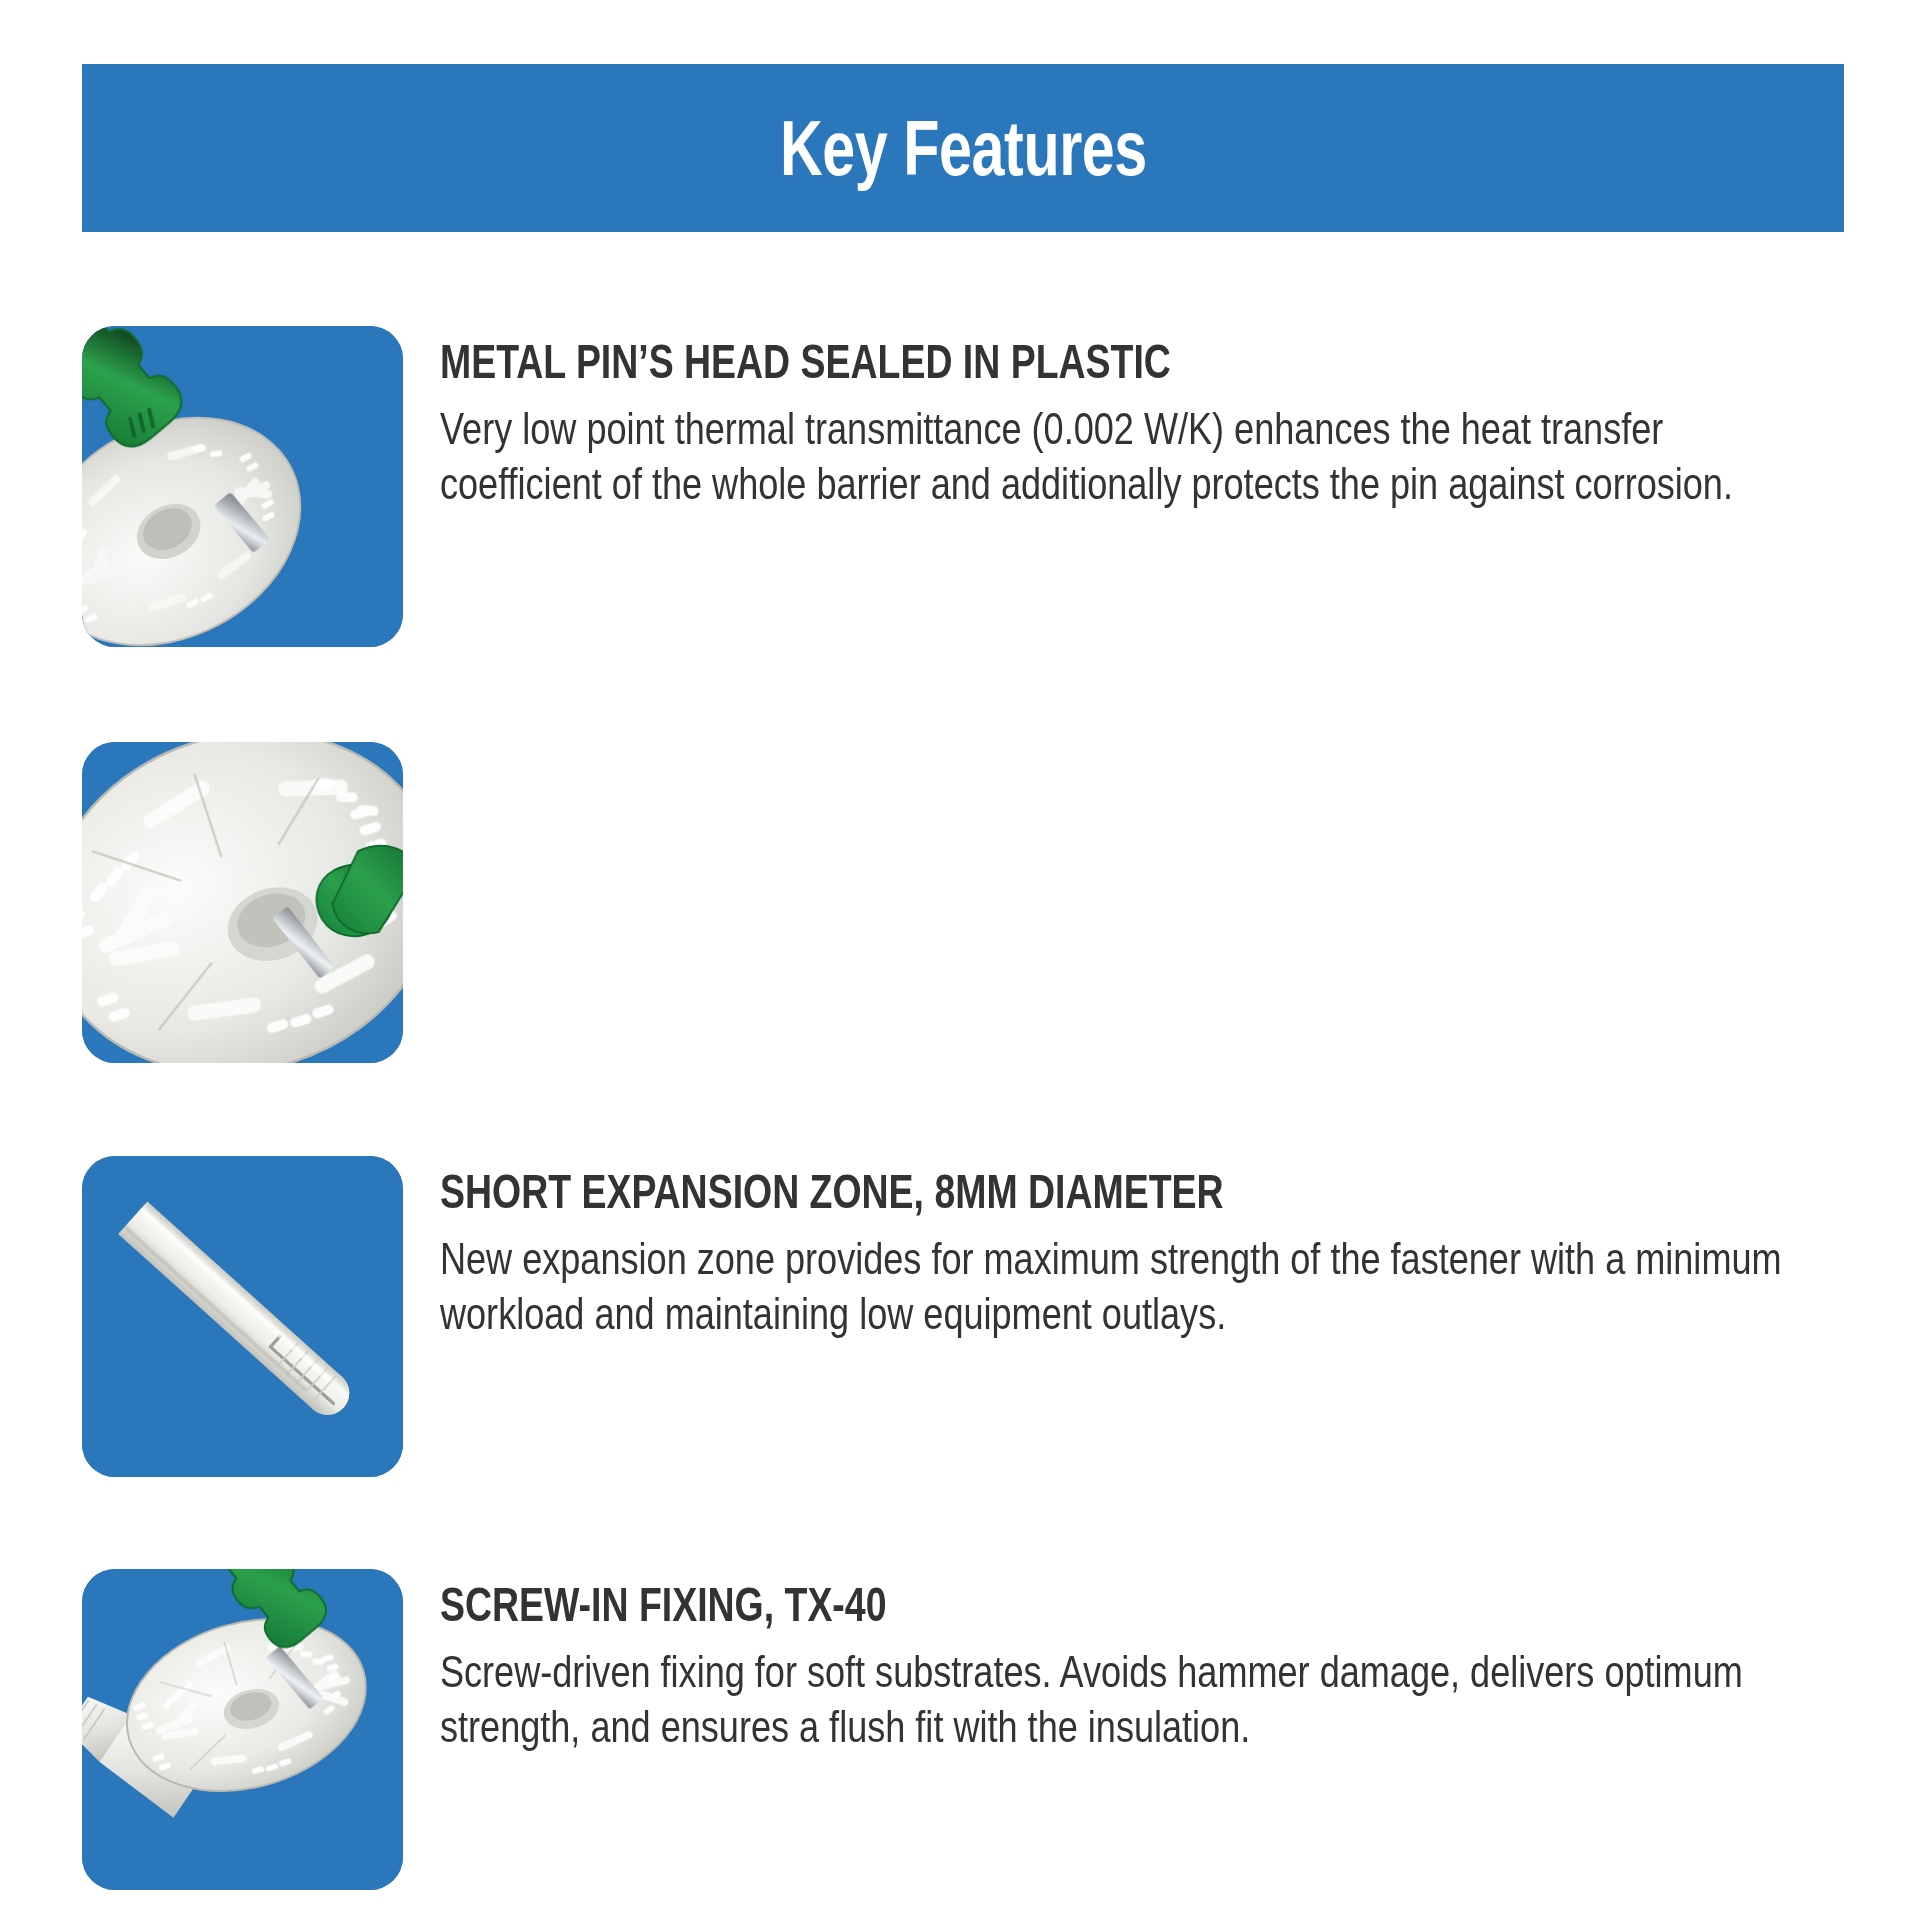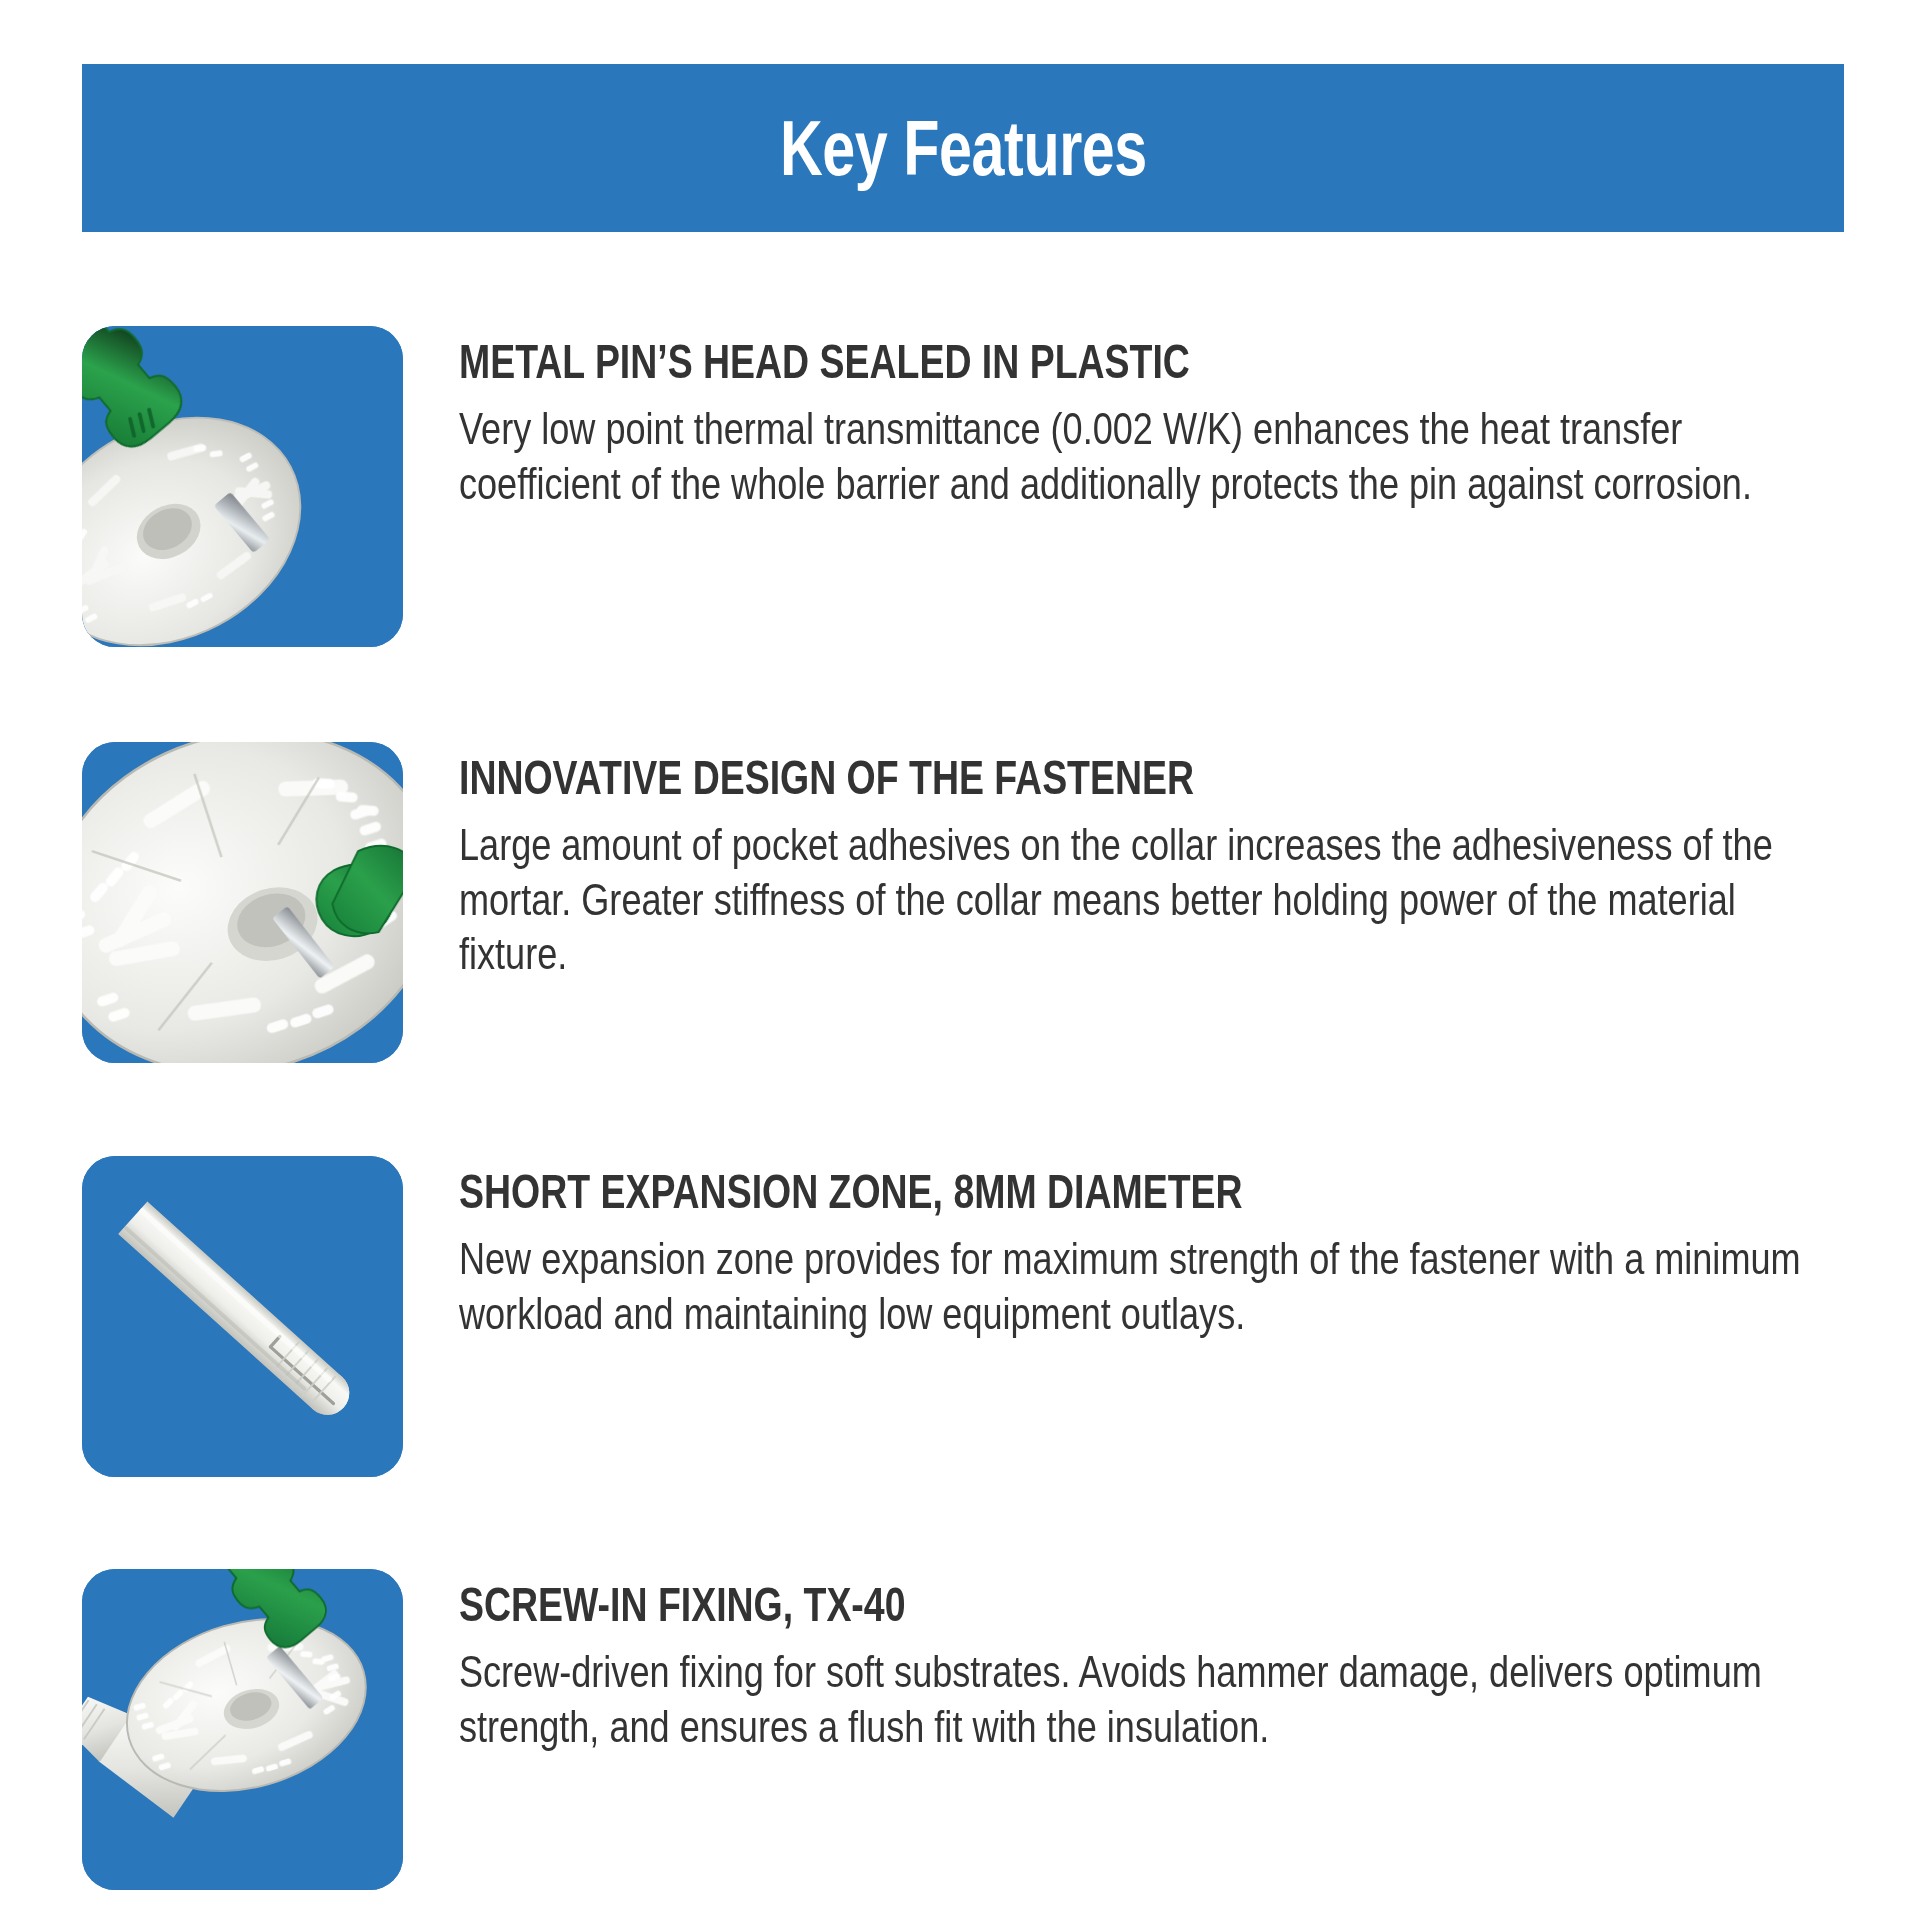--- a/index.html
+++ b/index.html
@@ -74,21 +74,21 @@
     height: 321px;
     border-radius: 33px;
     background: #2b77bc;
     overflow: hidden;
   }
   .icon-art { position: absolute; inset: 0; }
 
   
   .feature-text {
     position: absolute;
-    left: 377px;
+    left: 358px;
     top: 11.6px;
     width: 1355px;
   }
   .feature-title {
     color: #333333;
     font-family: "Liberation Sans Narrow", "Liberation Sans", sans-serif;
     font-weight: 700;
     font-size: 48px;
     line-height: 1;
     letter-spacing: 0px;
@@ -274,24 +274,20 @@
               </g>
             </g>
 
             <rect x="330" y="252" width="30" height="120" rx="5" transform="rotate(-38 345 312)" fill="url(#m2g)"></rect>
             <path d="M392,200 c30,-16 66,-10 82,16 c18,28 10,62 -18,78
                      c-30,16 -66,8 -82,-18 c-16,-28 -10,-60 18,-76 z" fill="url(#g2g)" stroke="#0f6b2c" stroke-width="3"></path>
             <path d="M430,170 c40,-18 80,-6 92,30 l-60,96 c-36,8 -66,-10 -72,-44 z" fill="url(#g2g)" stroke="#0f6b2c" stroke-width="3"></path>
           </svg>
         </div>
       </div>
-      <div class="feature-text">
-        <h2 class="feature-title">INNOVATIVE DESIGN OF THE FASTENER</h2>
-        <p class="feature-desc">Large amount of pocket adhesives on the collar increases the adhesiveness of the mortar. Greater stiffness of the collar means better holding power of the material fixture.</p>
-      </div>
     </div>
 
     <div class="feature-row r2">
       <div class="icon-tile">
         <div class="icon-art">
           <svg class="art-svg" viewBox="0 0 500 500" preserveAspectRatio="xMidYMid slice">
             <defs>
               <linearGradient id="s3g" x1="0" y1="0" x2="0" y2="1">
                 <stop offset="0%" stop-color="#c9c9c3"></stop>
                 <stop offset="22%" stop-color="#f8f8f5"></stop>

